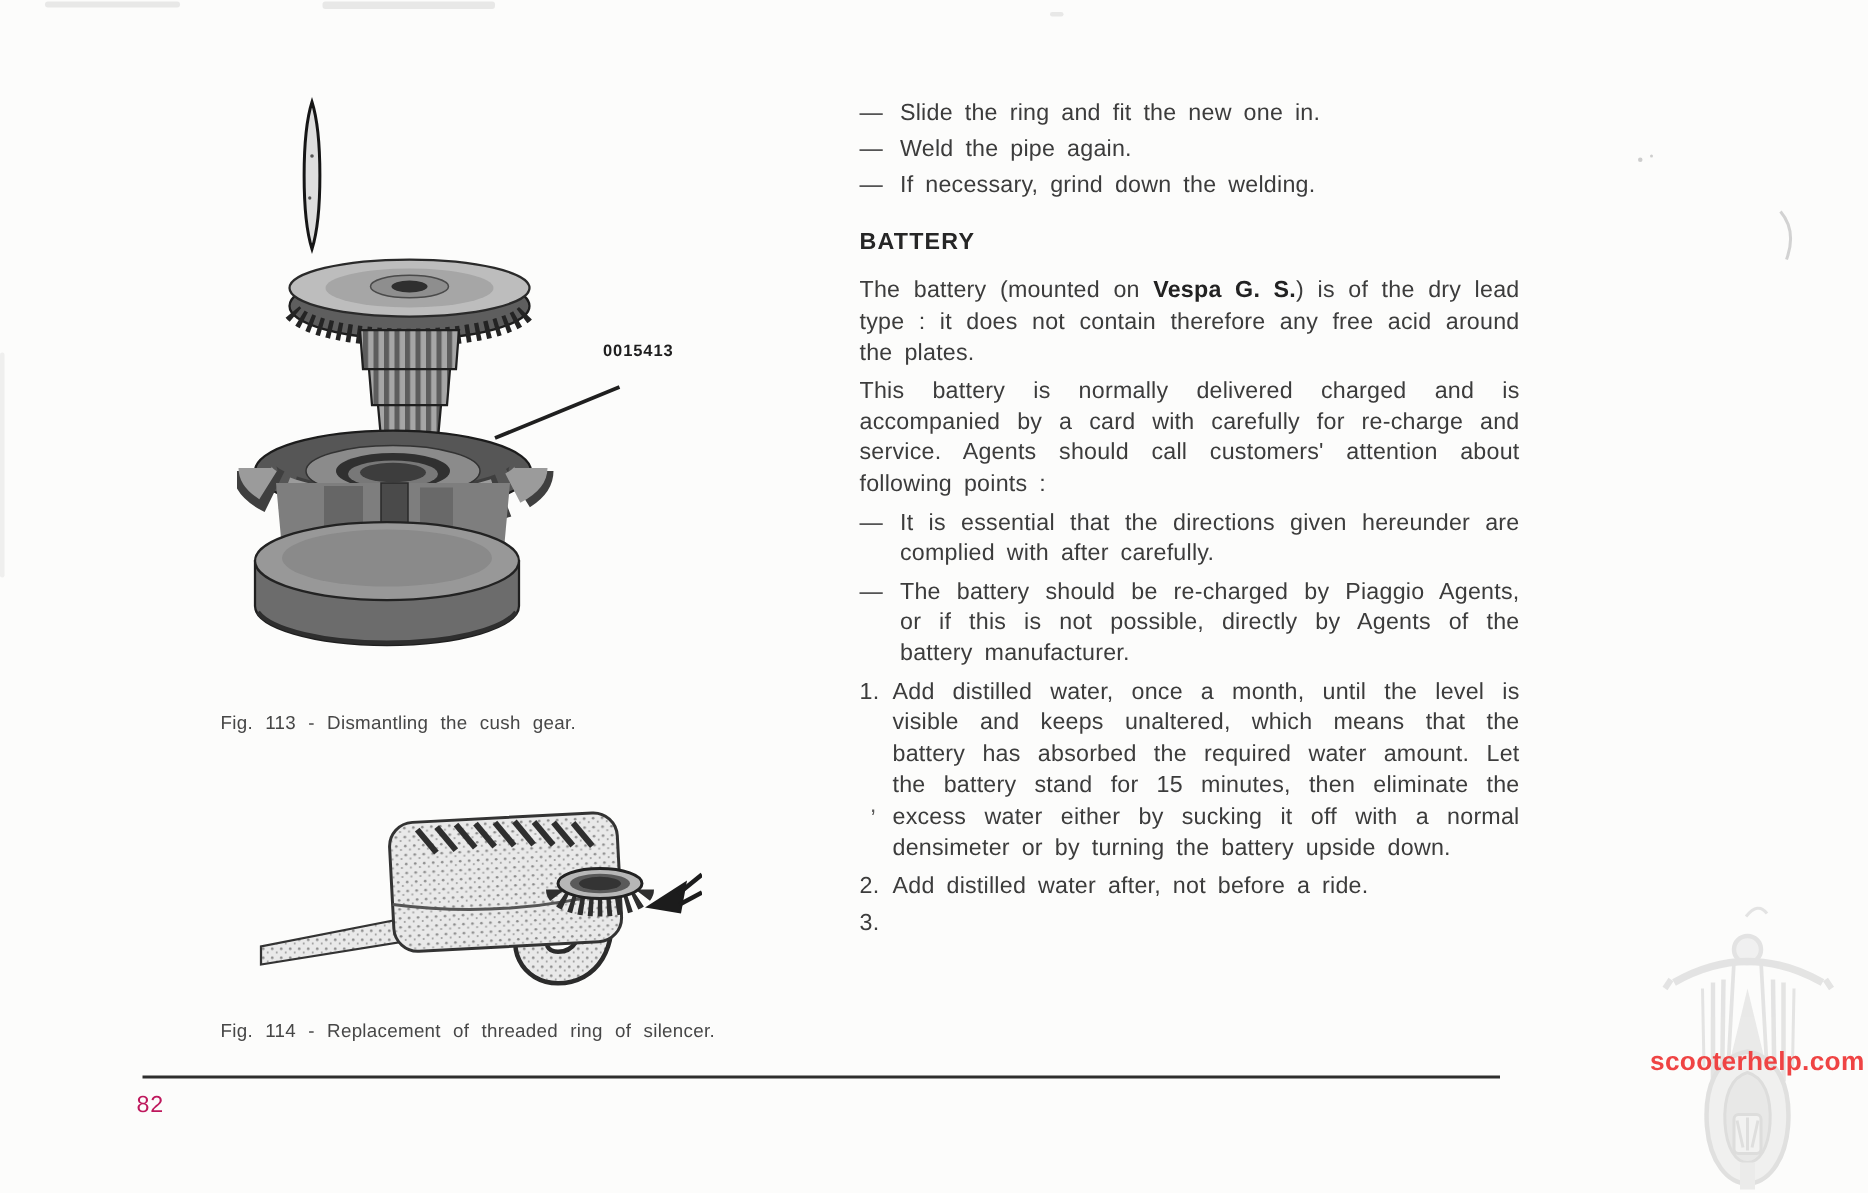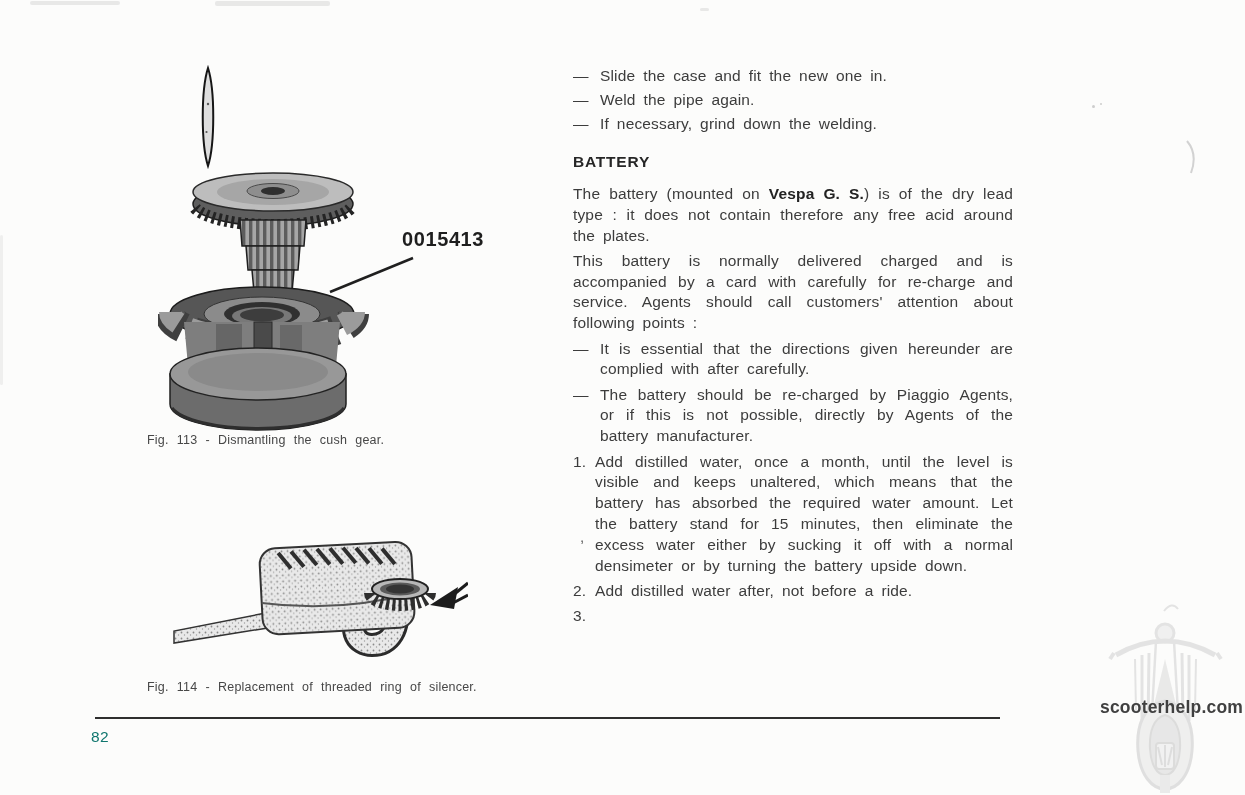--- a/index.html
+++ b/index.html
@@ -30,30 +30,30 @@
   .hang.num{padding-left:22px;}
   b.vespa{color:#222;}
   
   .fig{position:absolute;}
   .caption{
     position:absolute;font-size:12.5px;color:#474747;
     letter-spacing:.2px;word-spacing:4.5px;white-space:nowrap;
   }
   .part-label{
     position:absolute;left:402px;top:228px;
-    font-size:20px;font-weight:bold;letter-spacing:.6px;color:#1e1e1e;
+    font-size:11px;font-weight:bold;letter-spacing:.6px;color:#1e1e1e;
   }
   
   .rule{position:absolute;left:95px;top:717px;width:905px;height:2px;background:#2e2e2e;}
-  .page-number{position:absolute;left:91px;top:728px;font-size:15.5px;color:#0f766e;letter-spacing:.5px;}
+  .page-number{position:absolute;left:91px;top:728px;font-size:15.5px;color:#be185d;letter-spacing:.5px;}
   
   .wm-scooter{position:absolute;left:1108px;top:593px;opacity:.5;}
   .wm-text{
     position:absolute;left:1100px;top:697px;width:143px;text-align:left;
-    font-size:17.5px;font-weight:bold;color:#404040;letter-spacing:.2px;
+    font-size:17.5px;font-weight:bold;color:#ef4444;letter-spacing:.2px;
   }
   
   .smudge{position:absolute;background:#d7d7d7;opacity:.55;border-radius:2px;}
   .speck{position:absolute;background:#b9b9b9;border-radius:50%;opacity:.7;}
   .stray-comma{position:absolute;left:580px;top:528px;font-size:15px;color:#5a5a5a;}
 </style>
 </head>
 <body>
 
 <div class="smudge" style="left:30px;top:1px;width:90px;height:4px;"></div>
@@ -108,21 +108,21 @@
   <ellipse cx="100" cy="312" rx="88" ry="26" fill="#989898" stroke="#222222" stroke-width="1.5"></ellipse>
   <ellipse cx="100" cy="310" rx="70" ry="19" fill="#8a8a8a"></ellipse>
   <path d="M14,346 A88,26 0 0 0 186,346" fill="none" stroke="#2e2e2e" stroke-width="3"></path>
 </svg>
 
 <svg style="position:absolute;left:320px;top:250px;" width="100" height="48">
   <line x1="93" y1="8" x2="10" y2="42" stroke="#1f1f1f" stroke-width="2.5"></line>
 </svg>
 <div class="part-label">0015413</div>
 
-<div class="caption" style="left:147px;top:433px;">Fig. 113 - Dismantling the cush gear.</div>
+<div class="caption" style="left:147px;top:475px;">Fig. 113 - Dismantling the cush gear.</div>
 
 <svg class="fig" style="left:168px;top:517px;" width="300" height="150" viewBox="0 0 300 150" role="img">
   <defs>
     <pattern id="spk" width="6" height="6" patternUnits="userSpaceOnUse">
       <rect width="6" height="6" fill="#e9e9e9"></rect>
       <circle cx="1.5" cy="1.5" r="0.9" fill="#8a8a8a"></circle>
       <circle cx="4.5" cy="4" r="0.7" fill="#9d9d9d"></circle>
     </pattern>
   </defs>
 
@@ -156,21 +156,21 @@
   <line x1="284" y1="79" x2="300" y2="66" stroke="#1c1c1c" stroke-width="3"></line>
   <line x1="285" y1="86" x2="300" y2="78" stroke="#1c1c1c" stroke-width="3"></line>
 </svg>
 
 <div class="caption" style="left:147px;top:680px;text-align:center;">Fig. 114 - Replacement of threaded ring of silencer.</div>
 
 <div class="col">
 
   <div class="intro-item">
     <span class="marker">—</span>
-    <span>Slide the case and fit the new one in.</span>
+    <span>Slide the ring and fit the new one in.</span>
   </div>
   <div class="intro-item">
     <span class="marker">—</span>
     <span>Weld the pipe again.</span>
   </div>
   <div class="intro-item">
     <span class="marker">—</span>
     <span>If necessary, grind down the welding.</span>
   </div>
 

